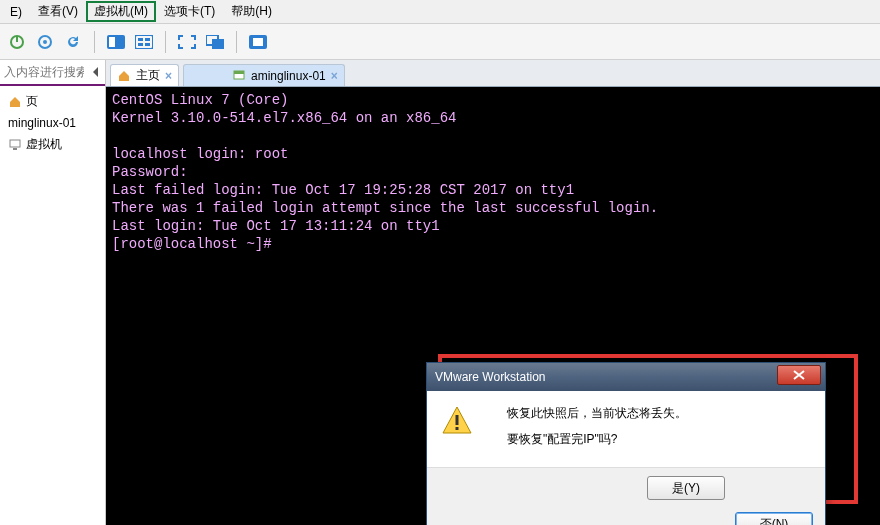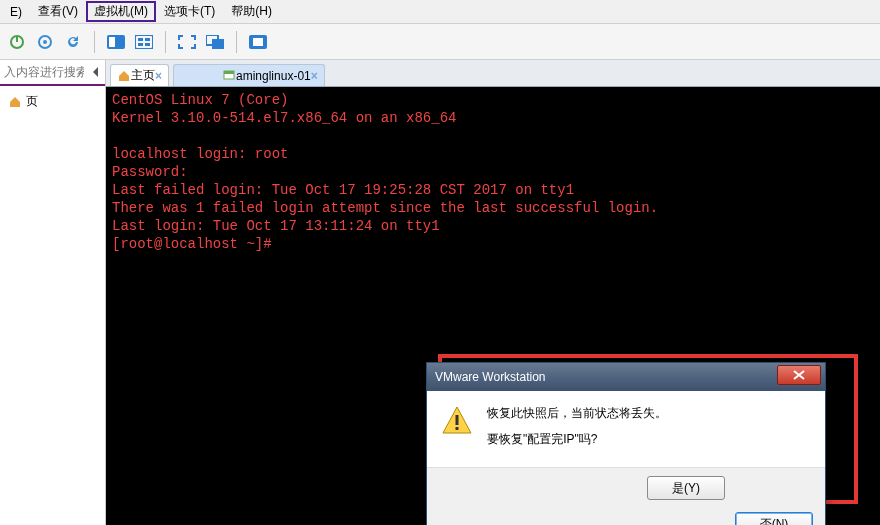--- a/index.html
+++ b/index.html
@@ -18,21 +18,21 @@
   display: flex;
   align-items: center;
   padding-left: 2px;
   border-bottom: 1px solid #d0d0d0;
 }
 .menubar .menu-item {
   padding: 2px 8px;
   cursor: pointer;
 }
 .menubar .menu-item.highlighted {
-  border: 2px solid #4c1d95;
+  border: 2px solid #15803d;
   padding: 0 6px;
 }
 .toolbar {
   height: 36px;
   background: #f5f5f5;
   display: flex;
   align-items: center;
   padding: 0 6px;
   gap: 6px;
   border-bottom: 1px solid #d0d0d0;
@@ -112,33 +112,34 @@
   background: #e8ecf0;
 }
 .tab {
   height: 22px;
   background: #fff;
   border: 1px solid #b9c6d6;
   border-bottom: 0;
   border-radius: 3px 3px 0 0;
   display: flex;
   align-items: center;
+  gap: 5px;
   padding: 0 6px;
   font-size: 12px;
   cursor: pointer;
 }
 .tab.active {
   background: #cfe2f7;
   padding-left: 48px;
 }
 .tab .close-x { color: #7aa4d6; font-weight: bold; cursor: pointer; }
 .terminal {
   flex: 1;
   background: #000;
-  color: #ef4444;
+  color: #f0abfc;
   font-family: "SimSun", "Courier New", monospace;
   font-size: 14px;
   padding: 4px 6px;
   line-height: 18px;
   white-space: pre;
   border-top: 1px solid #9ab;
   overflow: hidden;
 }
 
 .red-frame {
@@ -190,21 +191,21 @@
   padding: 14px 14px 10px;
   display: flex;
   gap: 14px;
   background: #fff;
   border-bottom: 1px solid #ddd;
 }
 .warn-icon {
   width: 32px; height: 32px;
   display: flex; align-items:center; justify-content:center;
 }
-.dialog-text p { margin-bottom: 10px; line-height: 16px; }
+.dialog-text p { margin-bottom: 10px; line-height: 16px; margin-left: 20px; }
 .dialog-footer {
   padding: 8px 12px;
   display: flex;
   justify-content: flex-end;
   gap: 10px;
   background: #f0f0f0;
 }
 .dlg-btn {
   min-width: 78px;
   height: 24px;
@@ -298,20 +299,32 @@
       </div>
     </div>
     <div class="tree">
       <div class="tree-item">
         <span class="tree-icon">
           <svg width="12" height="12" viewBox="0 0 12 12">
               <path d="M1 6l5-5 5 5v5H1z" fill="#e9a13b"></path>
             </svg>
         </span>
         <span>页</span>
+      </div>
+      <div class="tree-item">
+        <span>minglinux-01</span>
+      </div>
+      <div class="tree-item">
+        <span class="tree-icon">
+          <svg width="12" height="12" viewBox="0 0 12 12">
+              <rect x="1" y="1" width="10" height="7" fill="none" stroke="#888"></rect>
+              <rect x="4" y="9" width="4" height="2" fill="#888"></rect>
+            </svg>
+        </span>
+        <span>虚拟机</span>
       </div>
     </div>
   </div>
 
   <div class="content">
     <div class="tabs">
       <div class="tab">
         <span class="tree-icon">
           <svg width="12" height="12" viewBox="0 0 12 12">
               <path d="M1 6l5-5 5 5v5H1z" fill="#e9a13b"></path>

